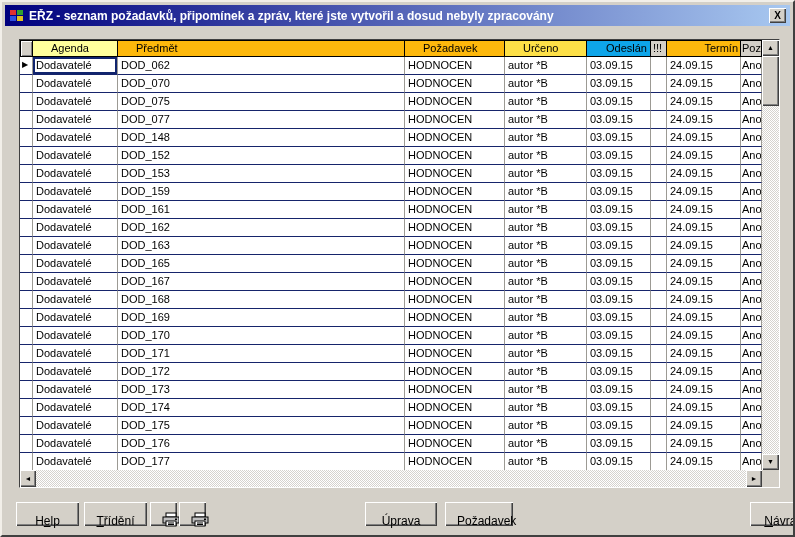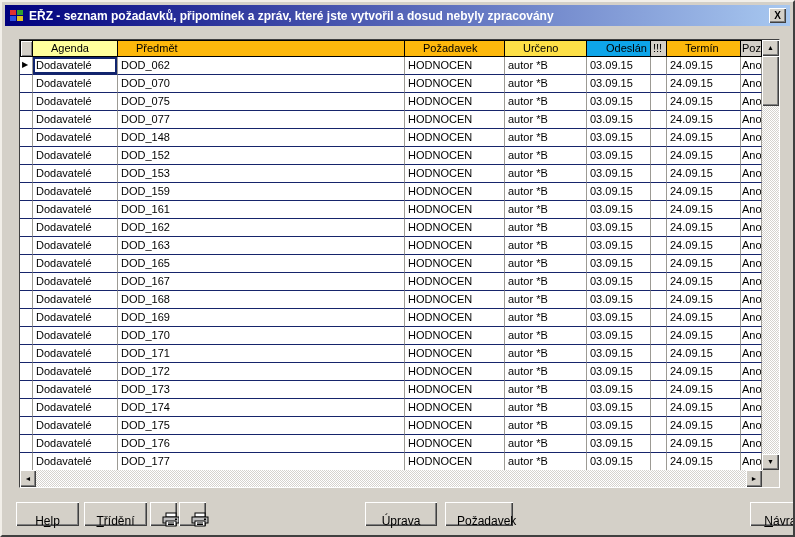--- a/index.html
+++ b/index.html
@@ -116,21 +116,21 @@
   <div class="grid">
     <div class="grid-inner">
       <div class="grid-header">
           <div class="hcell col-sel"></div>
           <div class="hcell col-agenda" style="background: rgb(255, 255, 156);">Agenda</div>
           <div class="hcell col-predmet" style="background: rgb(253, 184, 12);">Předmět</div>
           <div class="hcell col-pozadavek" style="background: rgb(253, 184, 12);">Požadavek</div>
           <div class="hcell col-urceno" style="background: #fde047;">Určeno</div>
           <div class="hcell col-odeslan" style="background: #0ea5e9; text-align: center;">Odeslán</div>
           <div class="hcell col-urgent" style="background: rgb(212, 208, 200);">!!!</div>
-          <div class="hcell col-termin" style="background: rgb(253, 184, 12);">Termín</div>
+          <div class="hcell col-termin" style="background: rgb(253, 184, 12); text-align: right;">Termín</div>
           <div class="hcell col-pozn" style="background: rgb(212, 208, 200);">Pozn</div>
         </div>
       <div class="grid-body">
           <div class="grow">
             <div class="bcell col-sel">▶</div>
             <div class="bcell col-agenda focused">Dodavatelé</div>
             <div class="bcell col-predmet">DOD_062</div>
             <div class="bcell col-pozadavek">HODNOCEN</div>
             <div class="bcell col-urceno">autor *B</div>
             <div class="bcell col-odeslan">03.09.15</div>

